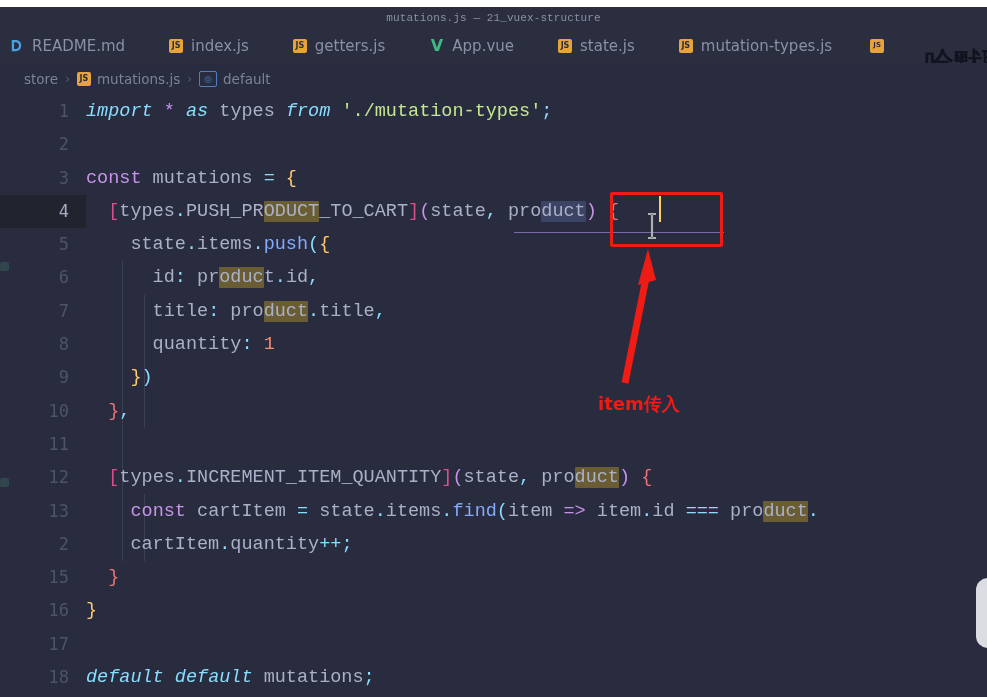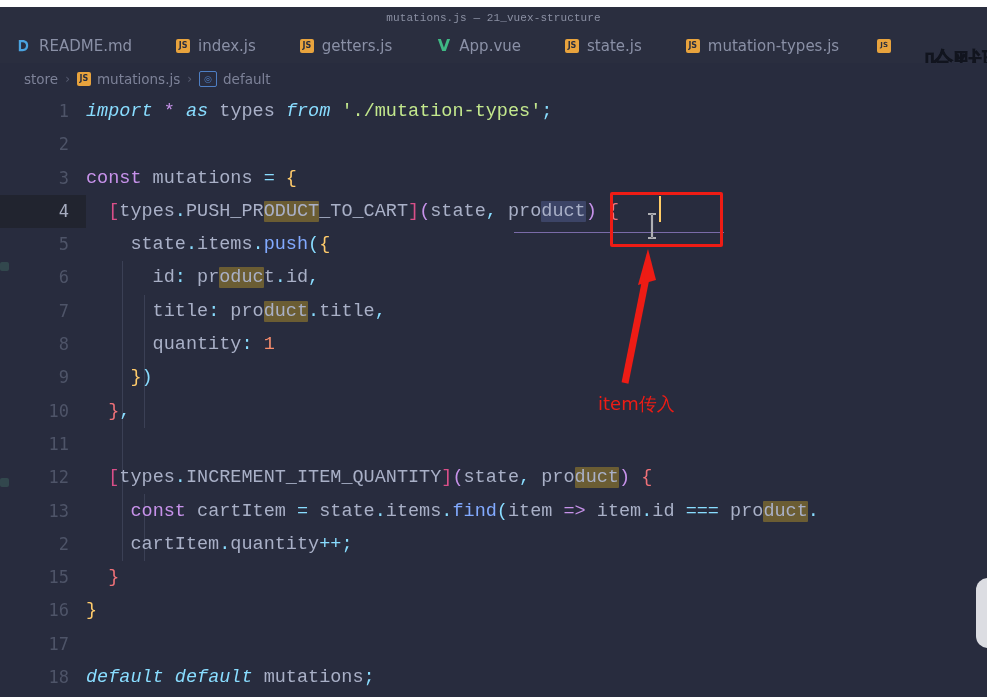--- a/index.html
+++ b/index.html
@@ -241,21 +241,21 @@
     border: 3px solid #ee1c15;
     box-sizing: border-box;
     border-radius: 2px;
     pointer-events: none;
   }
   .anno-text {
     position: absolute;
     color: #ee1c15;
     font-size: 18px;
     font-family: "DejaVu Sans", sans-serif;
-    font-weight: normal;
+    font-weight: bold;
     white-space: nowrap;
   }
   .anno-arrow {
     position: absolute;
     pointer-events: none;
   }
 
   
   .mouse-cursor {
     position: absolute;
@@ -296,21 +296,21 @@
 <div id="app">
 
   <div class="top-strip"></div>
 
   <div class="titlebar">
     <span class="titlebar-text">mutations.js — 21_vuex-structure</span>
   </div>
 
   <div class="tabbar">
 
-    <div class="tab" style="padding-left:16px;">
+    <div class="tab" style="padding-left:9px;">
       <span class="icon-md">
         <svg width="15" height="15" viewBox="0 0 16 16">
           <path d="M3 2 L3 14 L7 14 C11 14 13 11.6 13 8 C13 4.4 11 2 7 2 Z" fill="#4aa3df"></path>
           <path d="M5.4 4.4 L5.4 11.6 L7 11.6 C9.4 11.6 10.6 10.2 10.6 8 C10.6 5.8 9.4 4.4 7 4.4 Z" fill="#2a2e3f"></path>
         </svg>
       </span>
       <span class="tab-label">README.md</span>
     </div>
 
     <div class="tab" style="padding-left:30px;">

